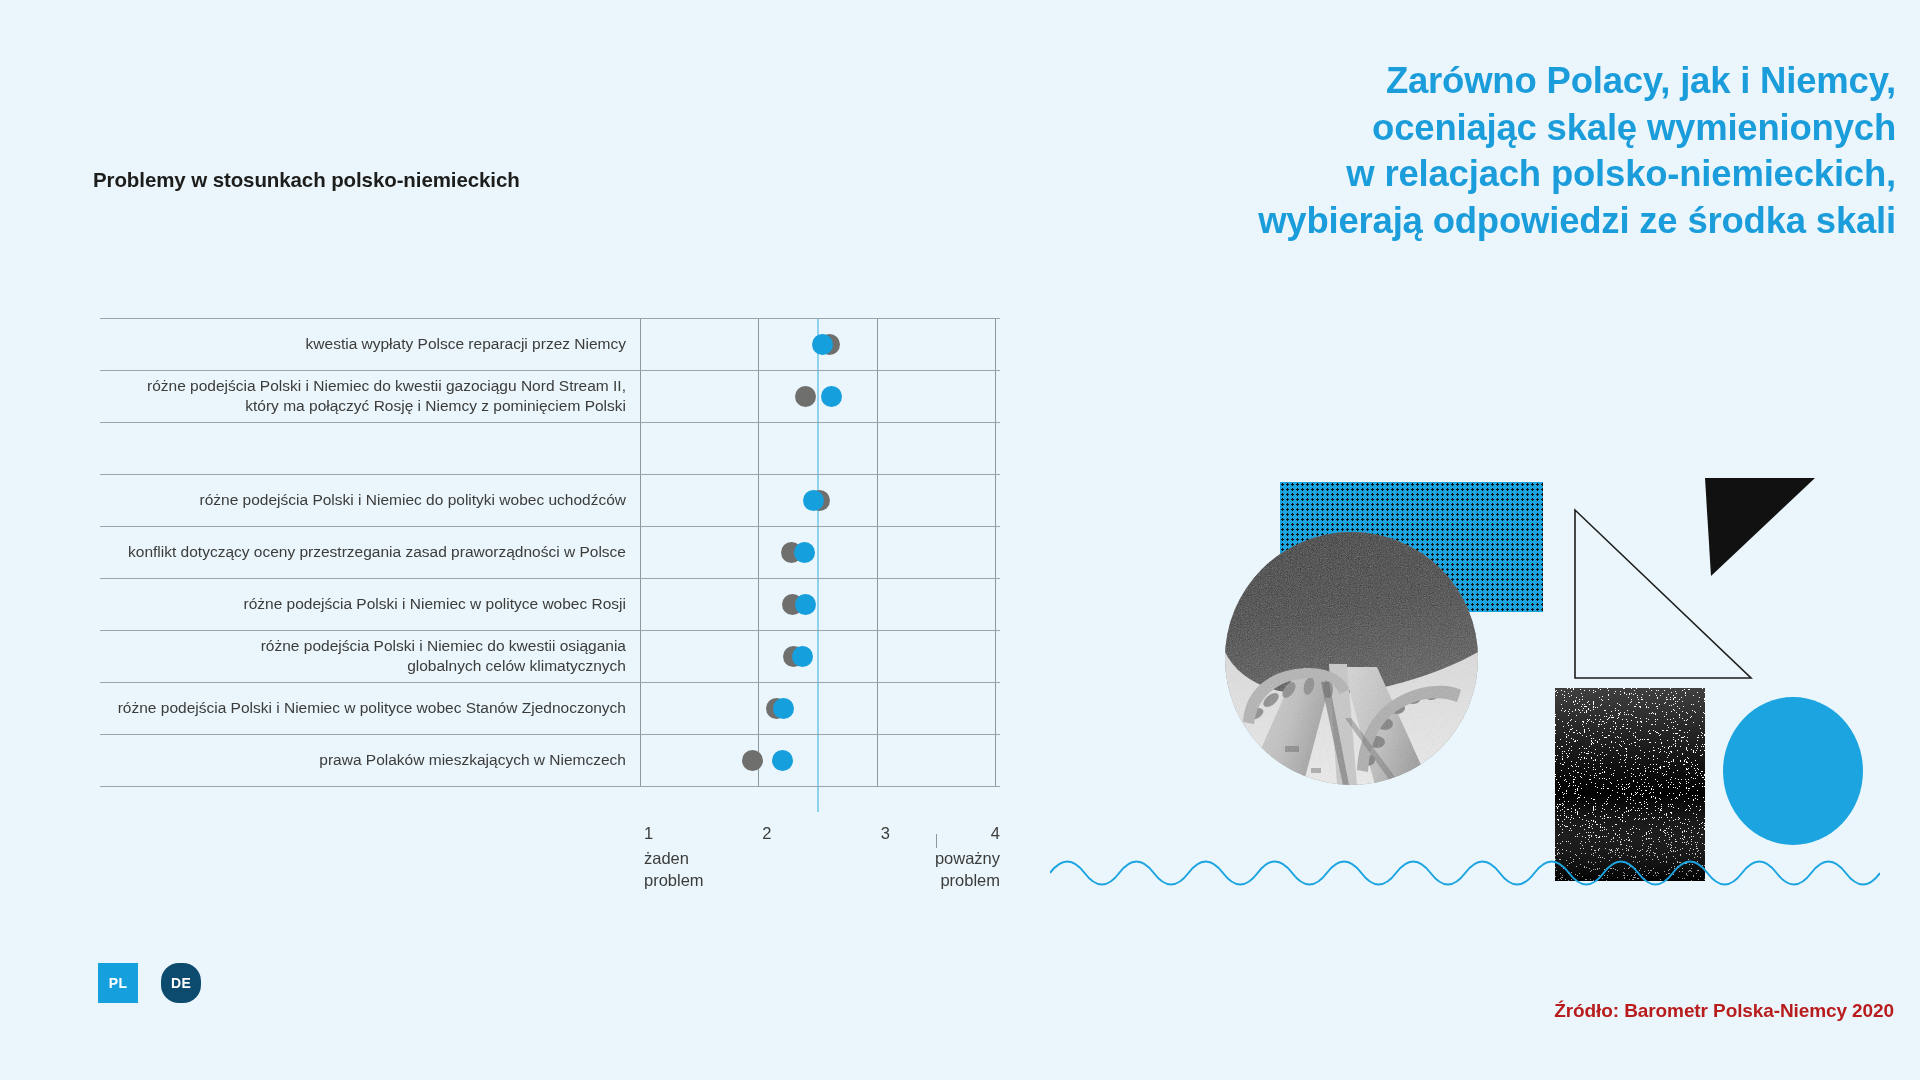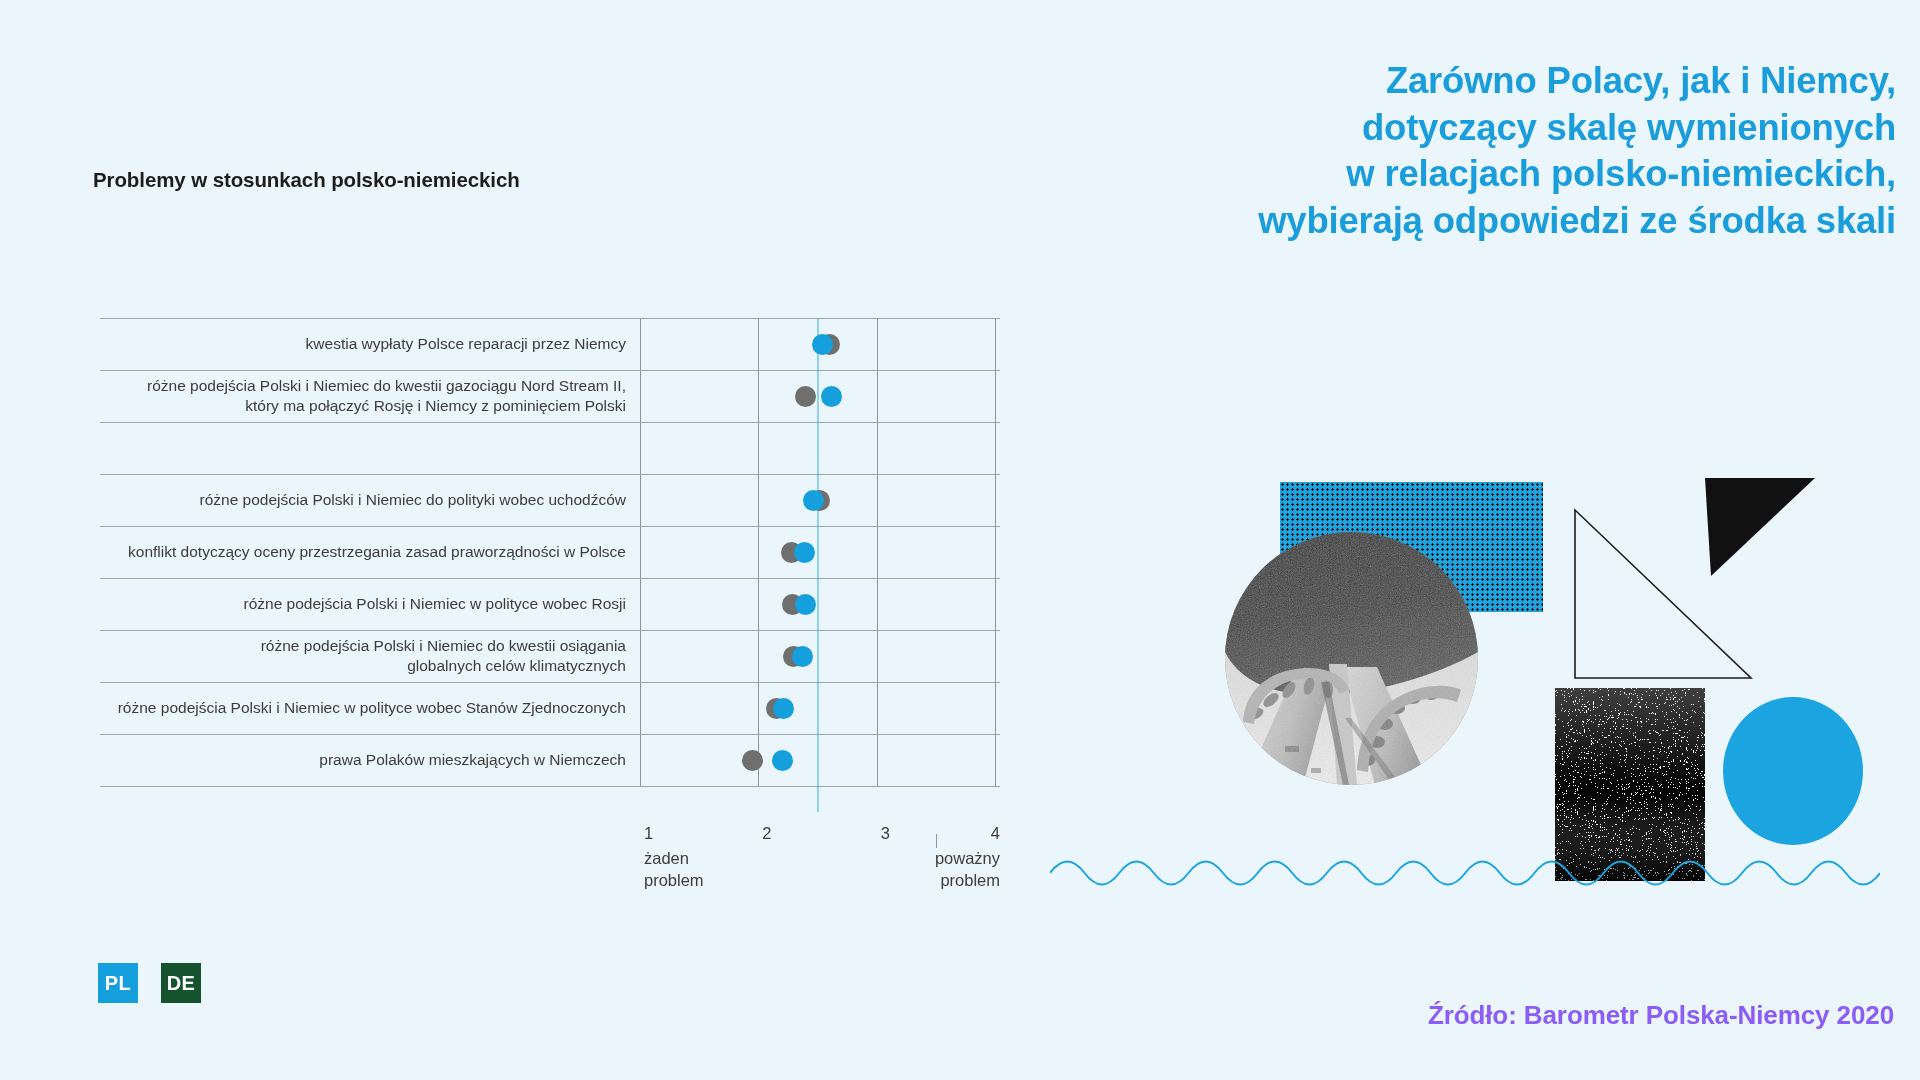--- a/index.html
+++ b/index.html
@@ -63,36 +63,36 @@
   .tick-cap {
     position: absolute; top: 36px; font-size: 16.5px; color: #3c3c3b;
     width: 110px; line-height: 1.33;
   }
   .mid-tick { position: absolute; top: 0; width: 1px; height: 14px; background: #8c979d; }
 
   
   #lang-badges { position: absolute; left: 98px; top: 963px; display: flex; gap: 23px; }
   .badge {
     width: 40px; height: 40px; display: flex; align-items: center; justify-content: center;
-    color: #fff; font-size: 20px; font-weight: bold; letter-spacing: 0.4px;
+    color: #fff; font-size: 14px; font-weight: bold; letter-spacing: 0.4px;
   }
   .badge.pl { background: #159fdc; }
   .badge.de { background: #7c7c7b; }
 
   
   #right-panel { position: absolute; left: 1030px; top: 0; width: 890px; height: 1080px; }
   #headline {
     position: absolute; right: 24px; top: 58px; width: 840px;
     text-align: right; color: #1b9ddb;
     font-size: 36.5px; font-weight: bold; line-height: 1.28;
     letter-spacing: -0.2px;
   }
   #source {
     position: absolute; right: 26px; top: 1000px;
-    font-size: 26px; font-weight: bold; color: #8b5cf6; letter-spacing: -0.1px; margin-left: 8px;
+    font-size: 19px; font-weight: bold; color: #b91c1c; letter-spacing: -0.1px; margin-left: 8px;
   }
 
   
   #collage { position: absolute; left: 0px; top: 460px; width: 890px; height: 500px; }
   #dotted-rect {
     position: absolute; left: 250px; top: 22px; width: 263px; height: 130px;
     background-color: #1ba4e0;
     background-image: radial-gradient(#111 1.1px, transparent 1.2px);
     background-size: 5px 5px;
   }
@@ -208,28 +208,28 @@
         <div class="tick-num" style="left: 820px; text-align: right;">4</div>
         <div class="tick-cap" style="left: 790px; text-align: right;">
           <div>poważny</div>
           <div>problem</div>
         </div>
         <div class="mid-tick" style="left: 835.833px; top: 22px;"></div>
       </div>
 
     <div id="lang-badges">
         <div class="badge pl" style="background: rgb(21, 159, 220);">PL</div>
-        <div class="badge de" style="background: #14532d;">DE</div>
+        <div class="badge de" style="background: #0c4a6e; border-radius: 18px;">DE</div>
       </div>
   </div>
 
   <div id="right-panel">
     <div id="headline">
         <div>Zarówno Polacy, jak i Niemcy,</div>
-        <div>dotyczący skalę wymienionych</div>
+        <div>oceniając skalę wymienionych</div>
         <div>w relacjach polsko-niemieckich,</div>
         <div>wybierają odpowiedzi ze środka skali</div>
       </div>
 
     <div id="collage">
       <div id="dotted-rect"></div>
 
       <div id="photo-circle">
         <svg width="253" height="253" viewBox="0 0 253 253">
           <defs>

